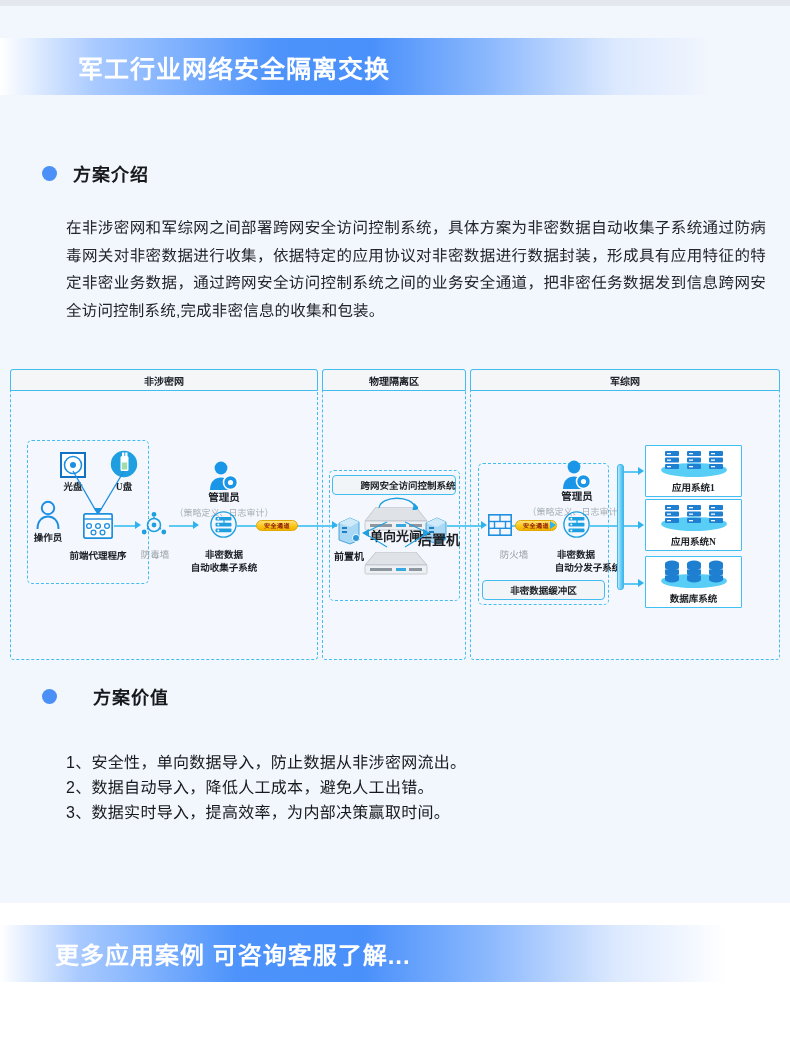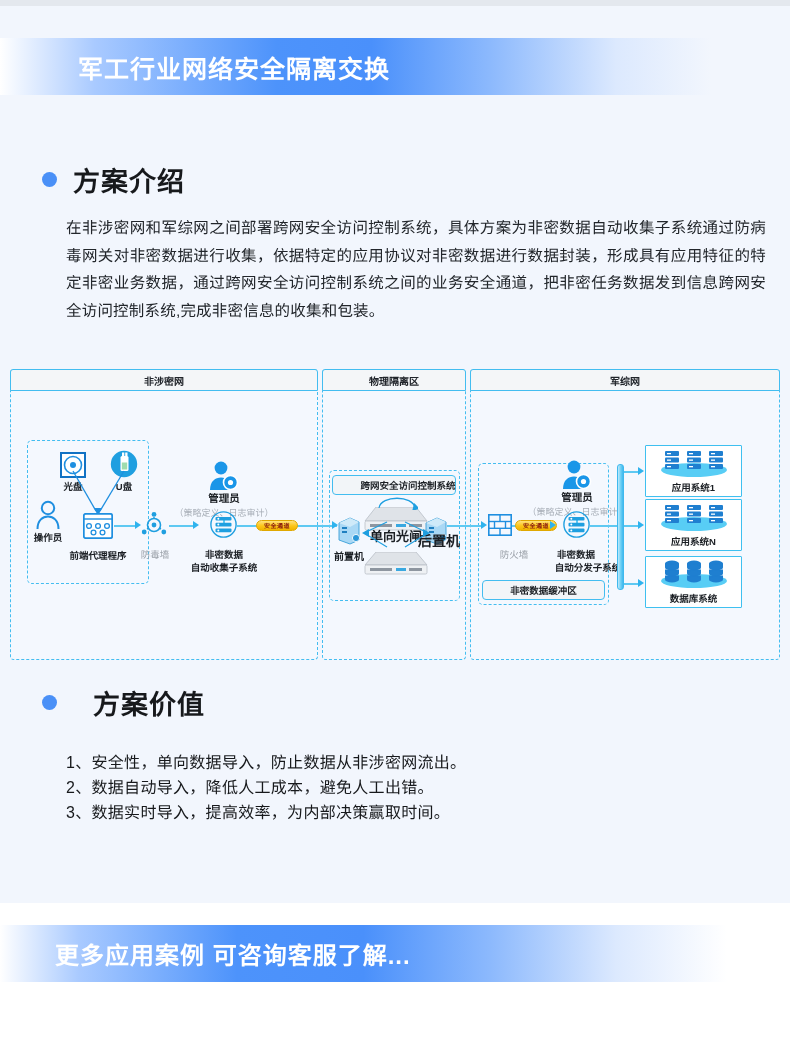--- a/index.html
+++ b/index.html
@@ -35,40 +35,40 @@
     letter-spacing:1px; white-space:nowrap;
   }
   .banner-bottom .banner-title { margin-left:55px; font-size:24px; font-weight:bold; }
 
   
   .heading { position:absolute; display:flex; align-items:center; }
   .heading .dot {
     width:15px; height:15px; border-radius:50%; background:#4a90f7; margin-right:16px;
     display:inline-block;
   }
-  .heading .htext { font-size:27px; font-weight:bold; color:#17191c; letter-spacing:1px; }
+  .heading .htext { font-size:18px; font-weight:bold; color:#17191c; letter-spacing:1px; }
 
   .heading-intro { left:42px; top:160px; }
   .heading-value { left:42px; top:683px;gap:20px; }
 
   
   .intro-para {
     position:absolute; left:66px; top:214px; width:700px;
     font-size:15.5px; line-height:27.5px; color:#22262b; text-align:justify;
     letter-spacing:0.2px;
   }
 
   
   .value-list { position:absolute; left:66px; top:750px; width:600px; }
   .value-list li {
     list-style:none; font-size:16px; line-height:25px; color:#17191c; letter-spacing:0.3px;
   }
 
   
-  .diagram { position:absolute; left:10px; top:369px; width:770px; height:291px; }
+  .diagram { position:absolute; left:10px; top:369px; width:770px; height:291px;font-family:Liberation Serif, serif; }
   .zone {
     position:absolute; top:0; height:291px;
     border:1px dashed #43bdf0; border-radius:4px; background:#f4f8fe;
   }
   .zone-head {
     height:22px; border-bottom:1px solid #43bdf0; background:#f4f6f8;
     display:flex; align-items:center; justify-content:center;
     font-size:10px; color:#20242a; font-weight:bold; border-radius:3px 3px 0 0;
     border:1px solid #43bdf0; margin:-1px -1px 0 -1px;
   }

